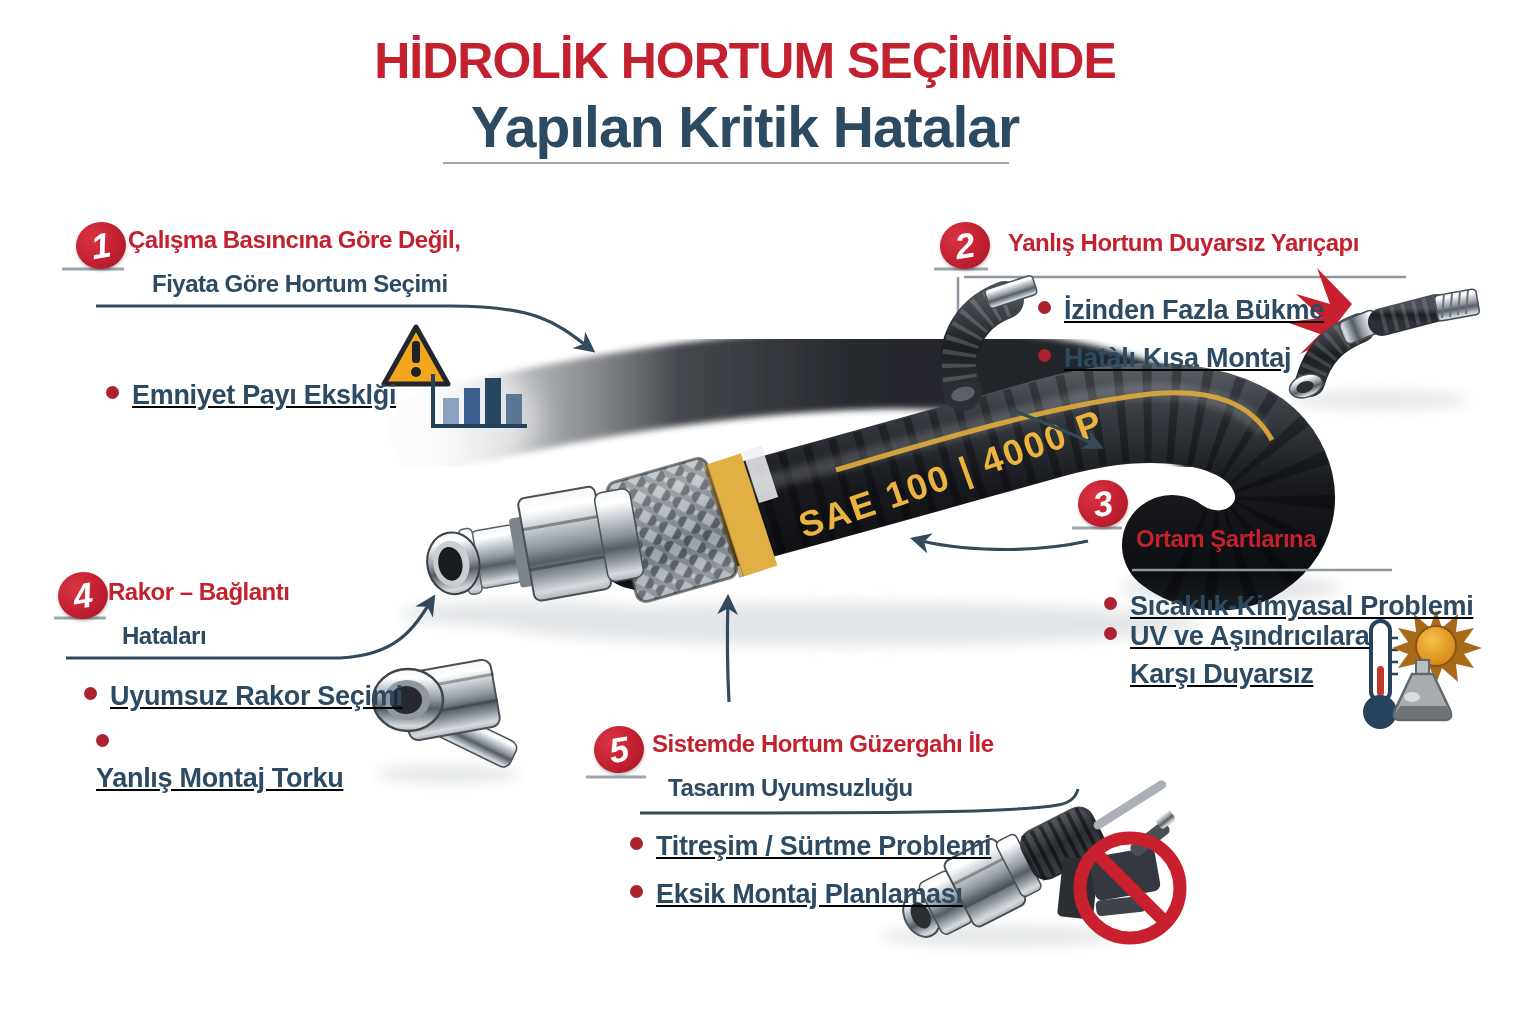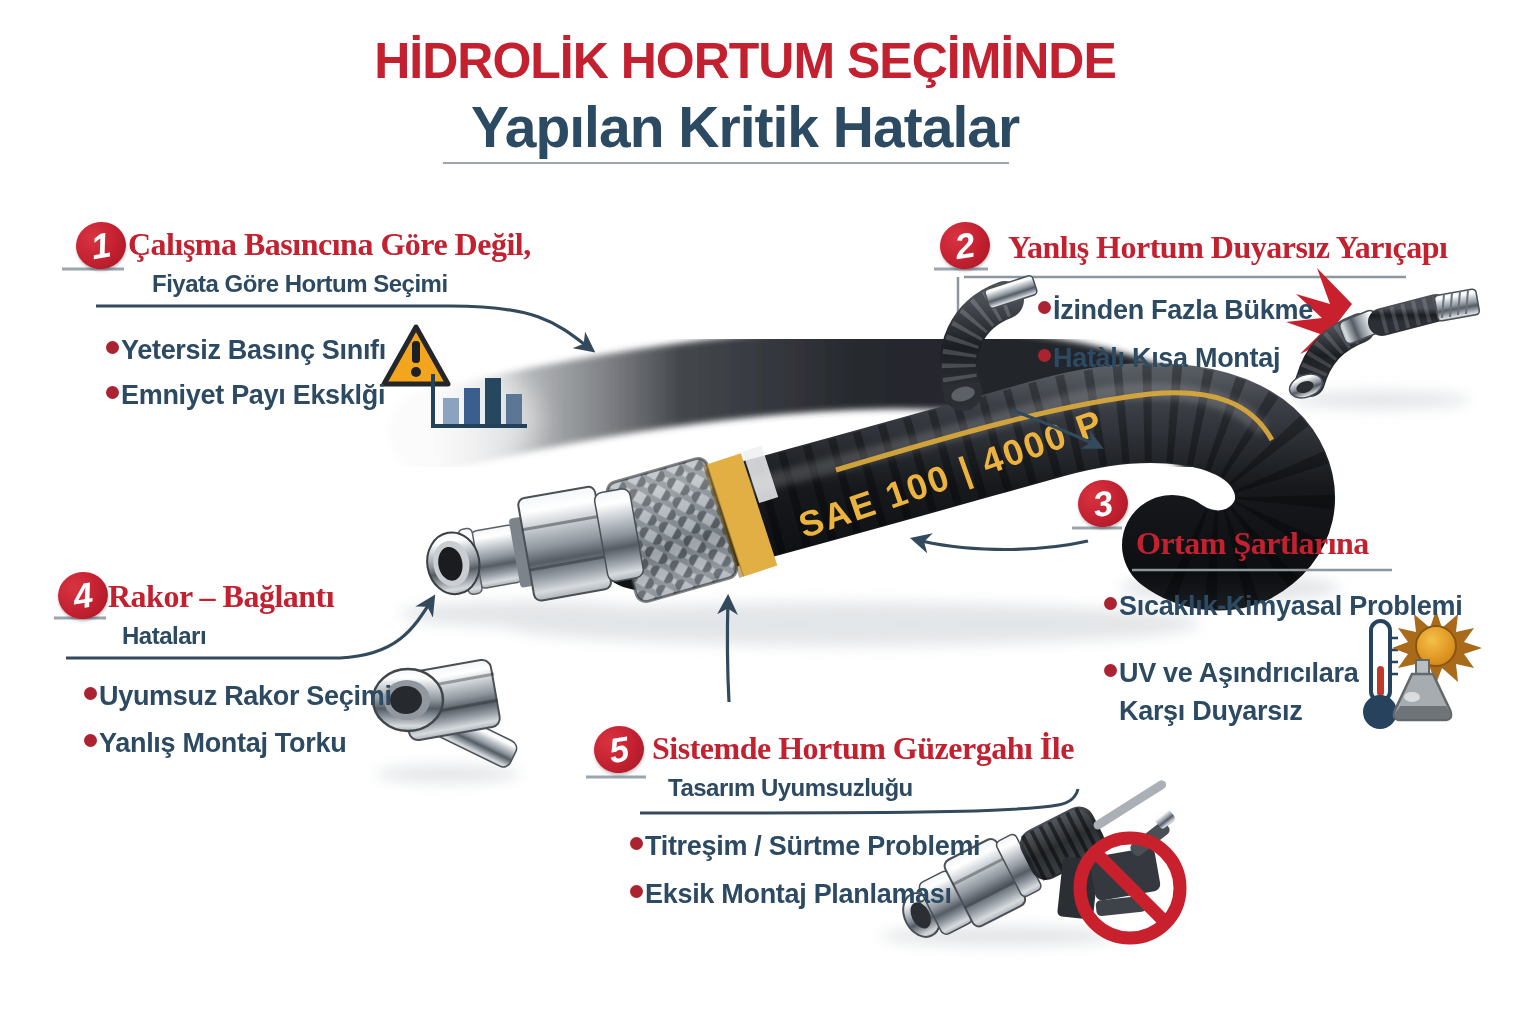--- a/index.html
+++ b/index.html
@@ -17,23 +17,23 @@
   .hdr1{top:32px;font-size:50px;font-weight:800;color:var(--red);}
   .hdr2{top:94px;font-size:57px;font-weight:800;color:var(--dark);}
   .hline{position:absolute;left:443px;top:162px;width:566px;height:2px;background:var(--grayline);}
   .badge{
     position:absolute;width:50px;height:47px;border-radius:50%;
     background:radial-gradient(ellipse at 35% 30%, #d93341 0%, #c22030 55%, #a31724 100%);
     color:#fff;font-size:35px;font-weight:700;font-style:italic;
     display:flex;align-items:center;justify-content:center;
     transform:rotate(-9deg);box-shadow:0 2px 3px rgba(0,0,0,.25);
   }
-  .t-red{position:absolute;font-size:32px;font-weight:800;color:var(--red);letter-spacing:-0.5px;white-space:nowrap;font-family:Liberation Serif, serif;}
+  .t-red{position:absolute;font-size:24px;font-weight:800;color:var(--red);letter-spacing:-0.5px;white-space:nowrap;}
   .t-dark{position:absolute;font-size:24px;font-weight:800;color:var(--dark);letter-spacing:-0.5px;white-space:nowrap;}
-  .bullet{position:absolute;display:flex;gap:2px;align-items:flex-start;}
+  .bullet{position:absolute;display:flex;gap:13px;align-items:flex-start;text-decoration:underline;}
   .bullet .dot{width:13px;height:13px;border-radius:50%;background:#ab2231;margin-top:9px;flex:none;}
   .bullet .txt{font-size:27px;font-weight:700;color:var(--dark);letter-spacing:-0.3px;line-height:1.4;white-space:nowrap;}
   .bullet.wrap .txt{white-space:normal;width:285px;}
   svg{position:absolute;left:0;top:0;}
 </style>
 </head>
 <body>
 
 <div class="canvas">
 
@@ -259,24 +259,20 @@
 
   <div class="hdr hdr1">HİDROLİK HORTUM SEÇİMİNDE</div>
   <div class="hdr hdr2">Yapılan Kritik Hatalar</div>
   <div class="hline"></div>
 
   <div class="badge" style="left:76px;top:222px;">
     <span>1</span>
   </div>
   <div class="t-red" style="left:128px;top:226px;">Çalışma Basıncına Göre Değil,</div>
   <div class="t-dark" style="left:152px;top:270px;">Fiyata Göre Hortum Seçimi</div>
-  <div class="bullet" style="left:106px;top:332px;">
-    <span class="dot"></span>
-    <span class="txt">Yetersiz Basınç Sınıfı</span>
-  </div>
   <div class="bullet" style="left:106px;top:377px;">
     <span class="dot"></span>
     <span class="txt">Emniyet Payı Eksklği</span>
   </div>
 
   <div class="badge" style="left:940px;top:222px;">
     <span>2</span>
   </div>
   <div class="t-red" style="left:1008px;top:229px;">Yanlış Hortum Duyarsız Yarıçapı</div>
   <div class="bullet" style="left:1038px;top:292px;">
@@ -289,35 +285,35 @@
   </div>
 
   <div class="badge" style="left:1078px;top:480px;">
     <span>3</span>
   </div>
   <div class="t-red" style="left:1136px;top:486px;margin-top:39px;">Ortam Şartlarına</div>
   <div class="bullet" style="left:1104px;top:588px;">
     <span class="dot"></span>
     <span class="txt">Sıcaklık-Kimyasal Problemi</span>
   </div>
-  <div class="bullet wrap" style="left:1104px;top:655px;">
+  <div class="bullet wrap" style="left:1104px;top:618px;">
     <span class="dot"></span>
     <span class="txt">UV ve Aşındrıcılara Karşı Duyarsız</span>
   </div>
 
   <div class="badge" style="left:58px;top:572px;">
     <span>4</span>
   </div>
   <div class="t-red" style="left:108px;top:578px;">Rakor – Bağlantı</div>
   <div class="t-dark" style="left:122px;top:622px;">Hataları</div>
   <div class="bullet" style="left:84px;top:678px;">
     <span class="dot"></span>
     <span class="txt">Uyumsuz Rakor Seçimi</span>
   </div>
-  <div class="bullet" style="left:84px;top:725px;">
+  <div class="bullet" style="left:96px;top:725px;flex-direction:column;">
     <span class="dot"></span>
     <span class="txt">Yanlış Montaj Torku</span>
   </div>
 
   <div class="badge" style="left:594px;top:726px;">
     <span>5</span>
   </div>
   <div class="t-red" style="left:652px;top:730px;">Sistemde Hortum Güzergahı İle</div>
   <div class="t-dark" style="left:668px;top:774px;">Tasarım Uyumsuzluğu</div>
   <div class="bullet" style="left:630px;top:828px;">

